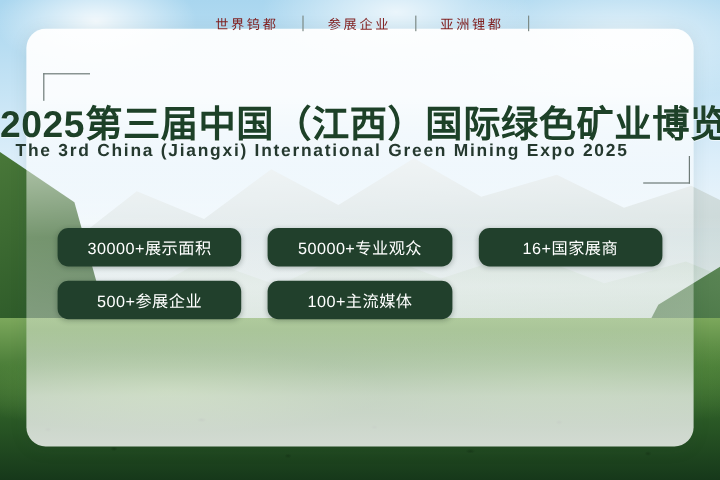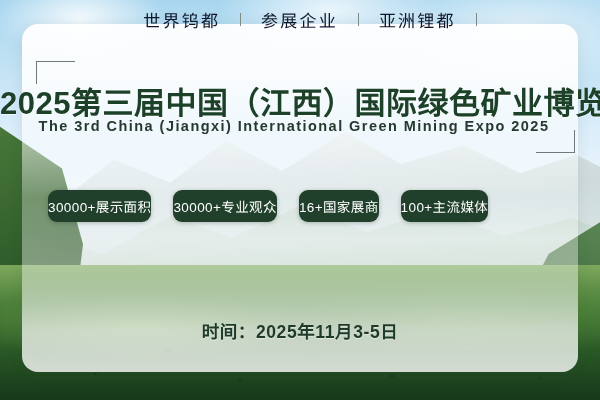--- a/index.html
+++ b/index.html
@@ -129,23 +129,23 @@
     position: absolute;
     left: 0; right: 0; top: 6px;
     height: 26px;
     display: flex;
     align-items: center;
     justify-content: center;
     gap: 0;
     z-index: 3;
   }
   .eyebrow-item {
-    font-size: 17px;
+    font-size: 11px;
     letter-spacing: 2.2px;
-    color: #0f172a;
+    color: #7f1d1d;
     padding: 0 20px;
     white-space: nowrap;
   }
   .eyebrow-sep {
     width: 1px;
     height: 13px;
     background: #7d8b87;
     flex: 0 0 1px;
   }
 
@@ -177,37 +177,37 @@
     font-weight: 700;
     letter-spacing: 0.5px;
     color: #1d4128;
     white-space: nowrap;
     z-index: 4;
     text-shadow: 0 1px 0 rgba(255,255,255,.6);
   }
   .title-en {
     position: absolute;
     left: 0; right: 12px; top: 118px;
-    text-align: center;
     font-size: 14.5px;
     font-weight: 700;
     letter-spacing: 1.45px;
     color: #25392f;
     white-space: nowrap;
     z-index: 4;
+    padding-left: 13px;
   }
 
   
   .pills {
     position: absolute;
     left: 48px;
     right: 48px;
     top: 190px;
     display: grid;
-    grid-template-columns: repeat(5, 1fr);
+    grid-template-columns: repeat(3, 1fr);
     grid-auto-rows: 32px;
     column-gap: 22px;
     row-gap: 12px;
     z-index: 4;
   }
   .pill {
     display: flex;
     align-items: center;
     justify-content: center;
     background: #21402c;
@@ -268,22 +268,22 @@
   </div>
 
   <div class="bracket bracket-tl"></div>
   <div class="bracket bracket-br"></div>
 
   <div class="title-zh">2025第三届中国（江西）国际绿色矿业博览会</div>
   <div class="title-en">The 3rd China (Jiangxi) International Green Mining Expo 2025</div>
 
   <div class="pills">
     <div class="pill">30000+展示面积</div>
-    <div class="pill">30000+专业观众</div>
+    <div class="pill">50000+专业观众</div>
     <div class="pill">16+国家展商</div>
+    <div class="pill">500+参展企业</div>
     <div class="pill">100+主流媒体</div>
   </div>
 
   <div class="footer">
-    <span class="footer-item">时间：2025年11月3-5日</span>
   </div>
 
 </div>
 
 </body></html>

